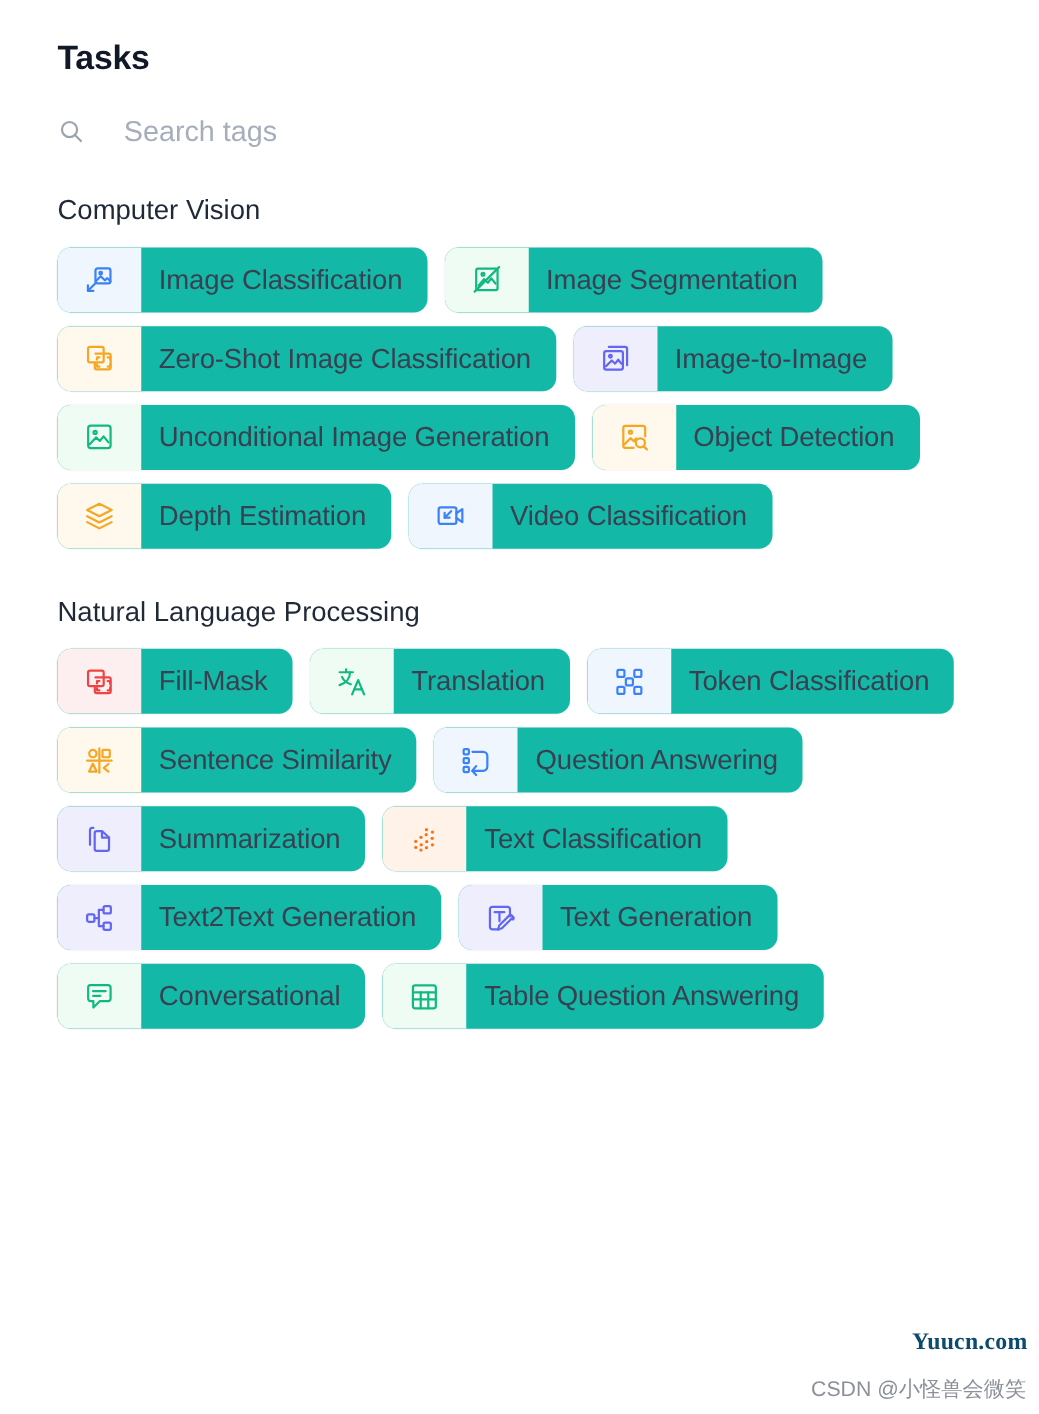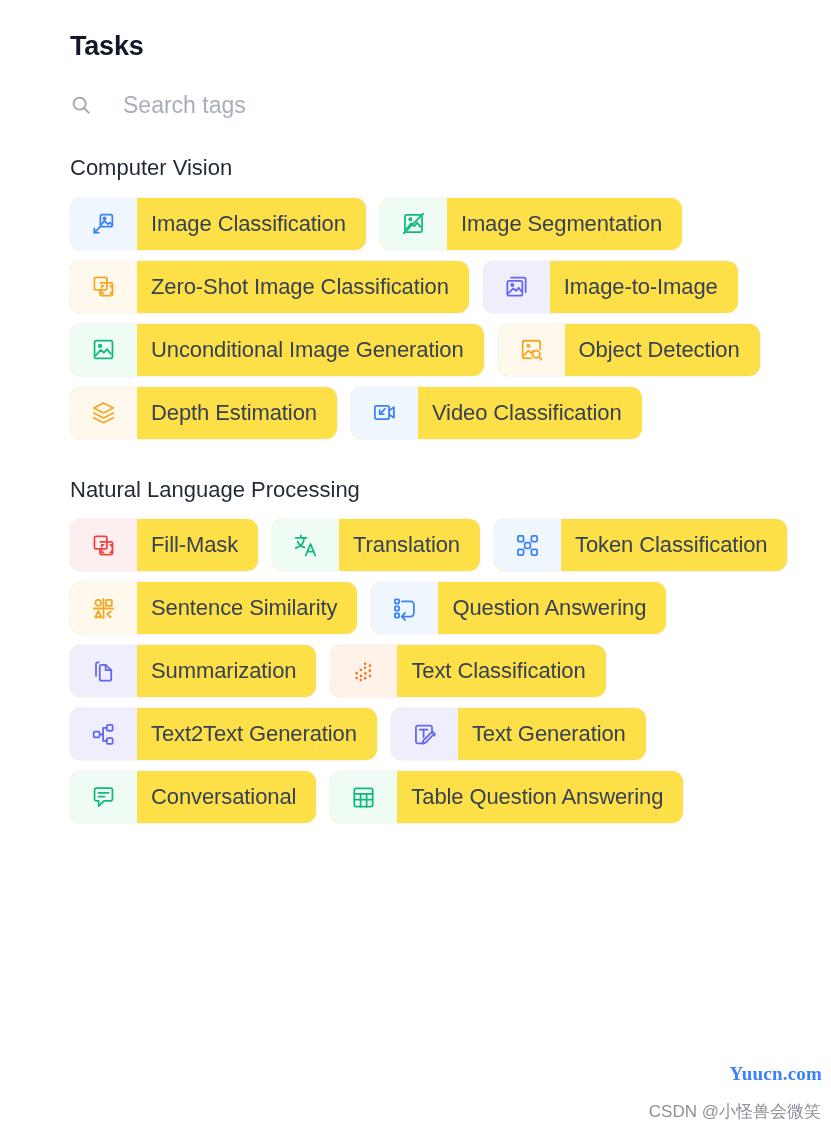--- a/index.html
+++ b/index.html
@@ -14,21 +14,21 @@
     font-family: "Liberation Sans", sans-serif;
     position: relative;
     -webkit-font-smoothing: antialiased;
   }
   .page {
     position: relative;
     width: 831px;
     height: 797px;
     background: #ffffff;
     box-sizing: border-box;
-    padding: 24px 20px 0 70px;
+    padding: 24px 20px 0 46px;
   }
 
   
   .page-title {
     font-size: 27px;
     font-weight: 700;
     color: #111827;
     letter-spacing: -0.2px;
     margin: 0;
     padding-top: 6px;
@@ -87,21 +87,21 @@
     flex-wrap: wrap;
     gap: 11px 14px;
     margin-top: 16px;
     width: 770px;
   }
   .pill {
     display: inline-flex;
     align-items: stretch;
     height: 52px;
     border-radius: 11px;
-    background: #fde047;
+    background: #14b8a6;
     overflow: hidden;
     cursor: pointer;
     flex: 0 0 auto;
     box-shadow: 0 0 0 1px rgba(17,24,39,0.035);
   }
   .pill-icon {
     width: 67px;
     flex: 0 0 67px;
     display: flex;
     align-items: center;
@@ -131,21 +131,21 @@
   .c-orange .pill-icon { background: #fef2e9; }  .c-orange .pill-icon svg { color: #f97316; }
 
   
   .wm-red {
     position: absolute;
     right: 9px;
     top: 1063px;
     font-family: "Liberation Serif", serif;
     font-weight: 700;
     font-size: 19px;
-    color: #3b82f6;
+    color: #0c4a6e;
     letter-spacing: 0.2px;
     white-space: nowrap;
   }
   .wm-gray {
     position: absolute;
     right: 10px;
     top: 1100px;
     font-family: "Liberation Sans", sans-serif;
     font-size: 17px;
     color: #8b9099;

